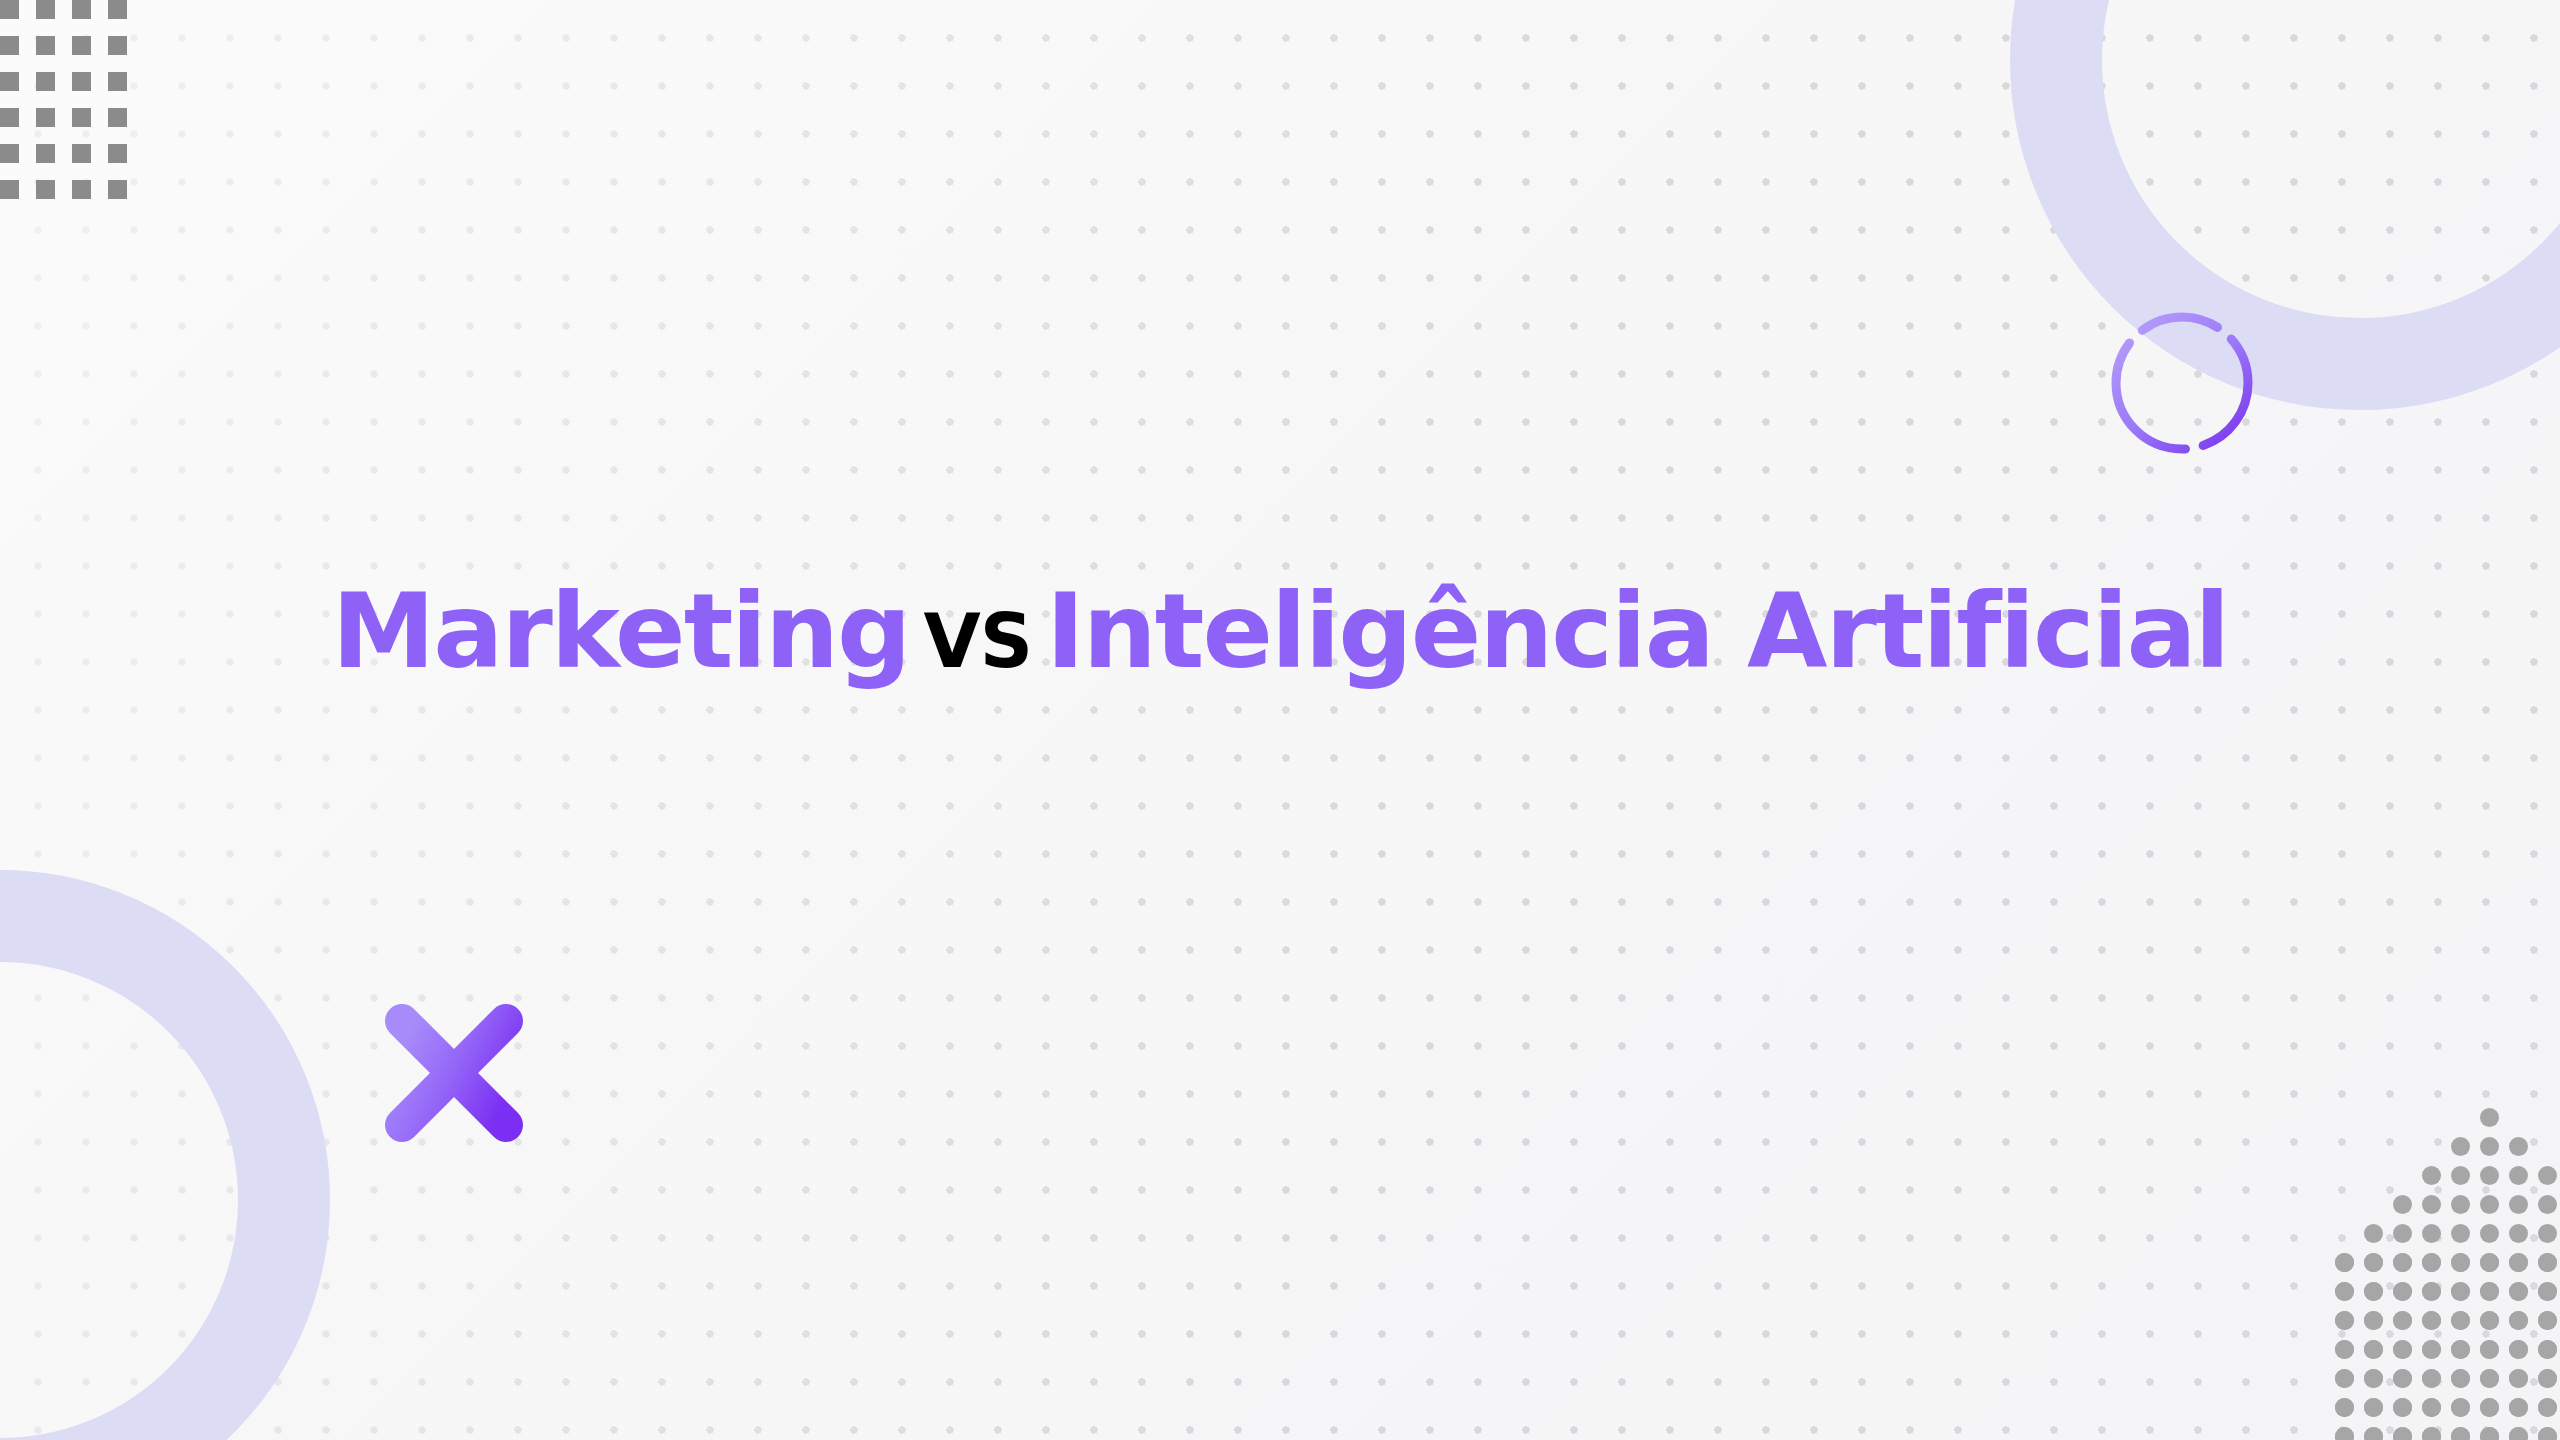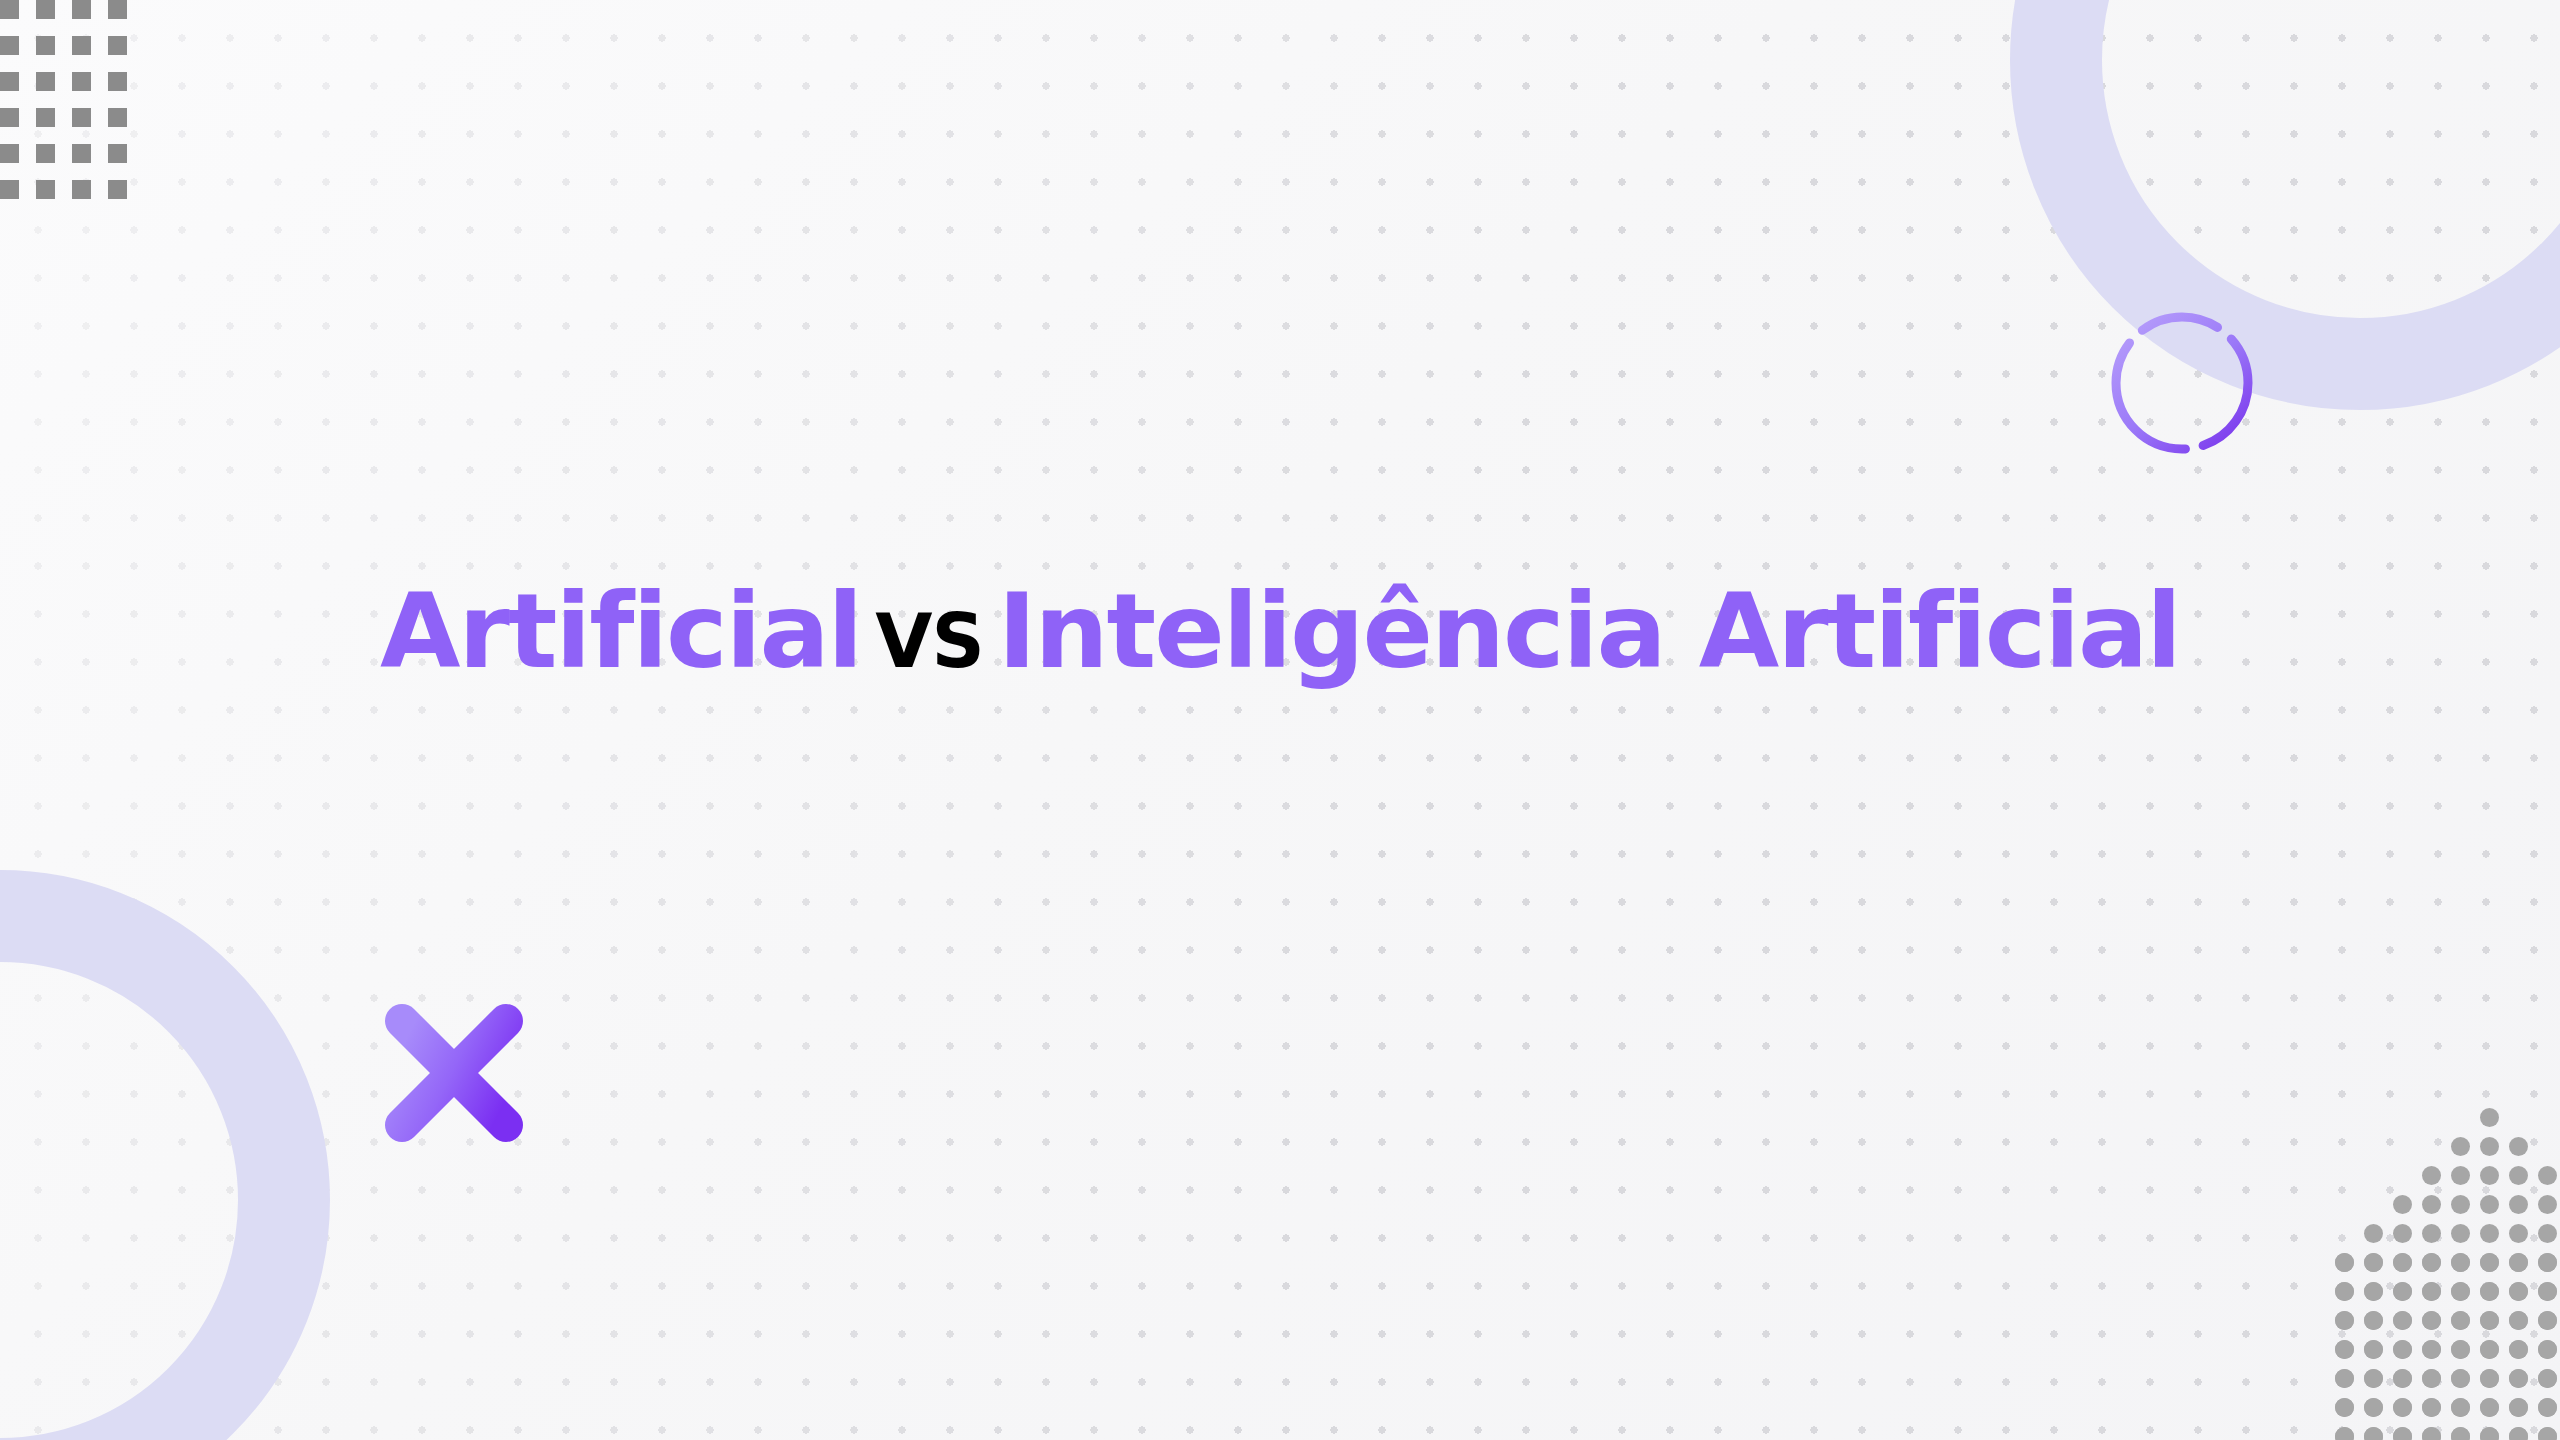--- a/index.html
+++ b/index.html
@@ -320,16 +320,16 @@
       <div class="dd" style="left: 224px; top: 327px; width: 19px; height: 19px; background: rgb(166, 166, 166);"></div>
       <div class="dd" style="left: 253px; top: 327px; width: 19px; height: 19px; background: rgb(166, 166, 166);"></div>
       <div class="dd" style="left: 282px; top: 327px; width: 19px; height: 19px; background: rgb(166, 166, 166);"></div>
       <div class="dd" style="left: 311px; top: 327px; width: 19px; height: 19px; background: rgb(166, 166, 166);"></div>
       <div class="dd" style="left: 340px; top: 327px; width: 19px; height: 19px; background: rgb(166, 166, 166);"></div>
       <div class="dd" style="left: 369px; top: 327px; width: 19px; height: 19px; background: rgb(166, 166, 166);"></div>
       <div class="dd" style="left: 398px; top: 327px; width: 19px; height: 19px; background: rgb(166, 166, 166);"></div>
     </div>
 
   <div class="title-wrap">
-    <h1 class="title"><span class="seg-a">Artificial</span><span class="vs">vs</span><span class="seg-b">Inteligência Artificial</span></h1>
+    <h1 class="title"><span class="seg-a">Marketing</span><span class="vs">vs</span><span class="seg-b">Inteligência Artificial</span></h1>
   </div>
 
 </div>
 
 </body></html>

